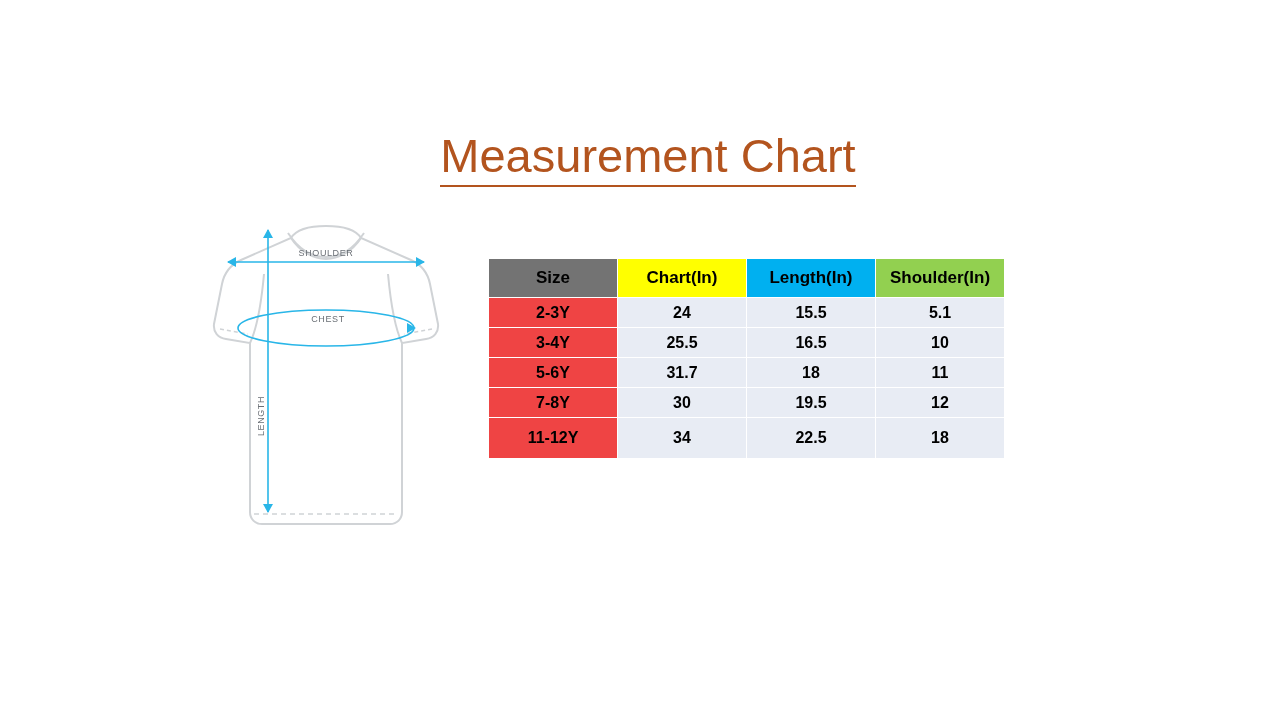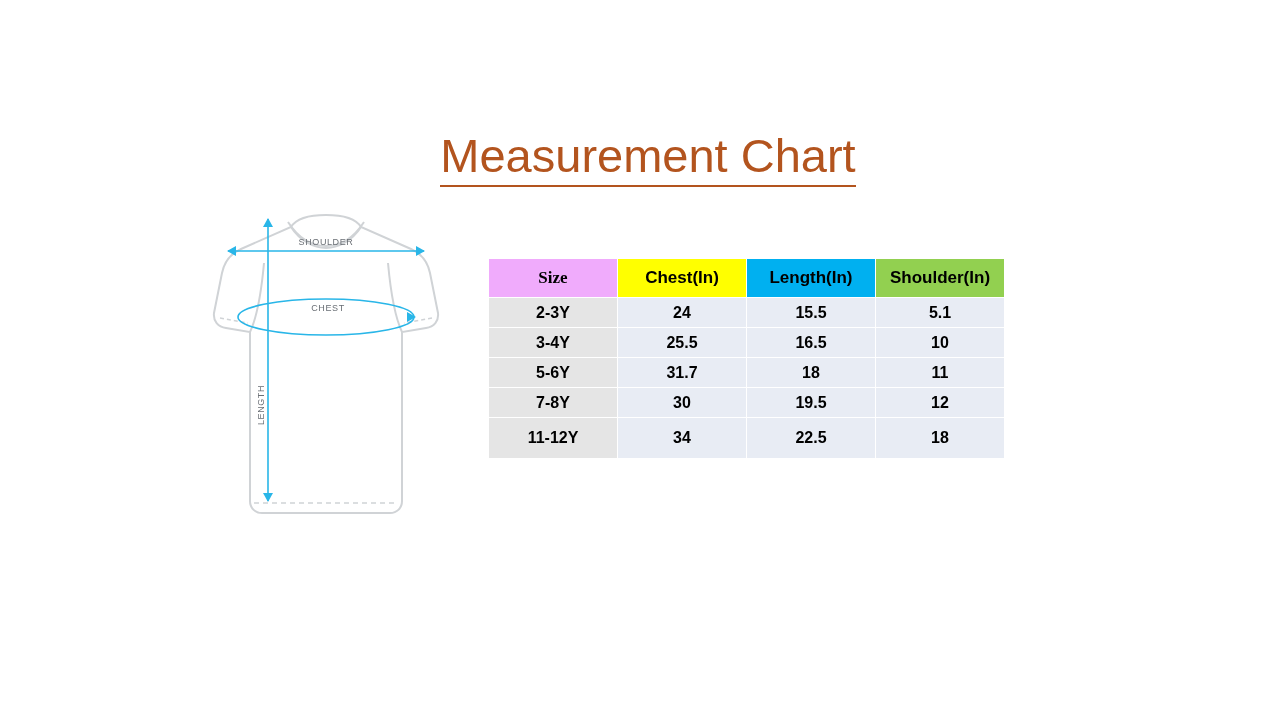--- a/index.html
+++ b/index.html
@@ -27,21 +27,21 @@
   }
   .page-title span {
     border-bottom: 2px solid #b3541e;
     padding-bottom: 3px;
   }
 
   
   .shirt-wrap {
     position: absolute;
     left: 196px;
-    top: 205px;
+    top: 216px;
     width: 260px;
     height: 320px;
   }
   .shirt-wrap svg {
     display: block;
   }
 
   
   .chart-table {
     position: absolute;
@@ -54,32 +54,32 @@
     border: 1px solid #ffffff;
     text-align: center;
     font-weight: bold;
     color: #000000;
     padding: 0;
   }
   .chart-table thead th {
     height: 38px;
     font-size: 17px;
   }
-  .th-size   { background: #f0abfc; width: 128px; font-family: Liberation Serif, serif; }
+  .th-size   { background: #737373; width: 128px; }
   .th-chest  { background: #ffff00; width: 128px; }
   .th-length { background: #00b0f0; width: 128px; }
   .th-shoulder { background: #92d050; width: 128px; }
 
   .chart-table tbody td {
     height: 29px;
     background: #e8ecf4;
     font-size: 16px;
   }
   .chart-table tbody td.size-cell {
-    background: #e5e5e5;
+    background: #ef4444;
   }
   .chart-table tbody tr.last td {
     height: 40px;
   }
 </style>
 </head>
 <body>
 
 <div class="page-title">
   <span>Measurement Chart</span>
@@ -129,21 +129,21 @@
     <text x="130" y="40" text-anchor="middle" font-family="Liberation Sans, sans-serif" font-size="9" fill="#6a6f75" letter-spacing="0.6">SHOULDER</text>
     <text x="132" y="106" text-anchor="middle" font-family="Liberation Sans, sans-serif" font-size="9" fill="#6a6f75" letter-spacing="0.6">CHEST</text>
     <text x="0" y="0" transform="translate(68,200) rotate(-90)" text-anchor="middle" font-family="Liberation Sans, sans-serif" font-size="9" fill="#6a6f75" letter-spacing="0.6">LENGTH</text>
   </svg>
 </div>
 
 <table class="chart-table">
   <thead>
     <tr>
       <th class="th-size">Size</th>
-      <th class="th-chest">Chest(In)</th>
+      <th class="th-chest">Chart(In)</th>
       <th class="th-length">Length(In)</th>
       <th class="th-shoulder">Shoulder(In)</th>
     </tr>
   </thead>
   <tbody>
     <tr>
       <td class="size-cell">2-3Y</td>
       <td>24</td>
       <td>15.5</td>
       <td>5.1</td>

